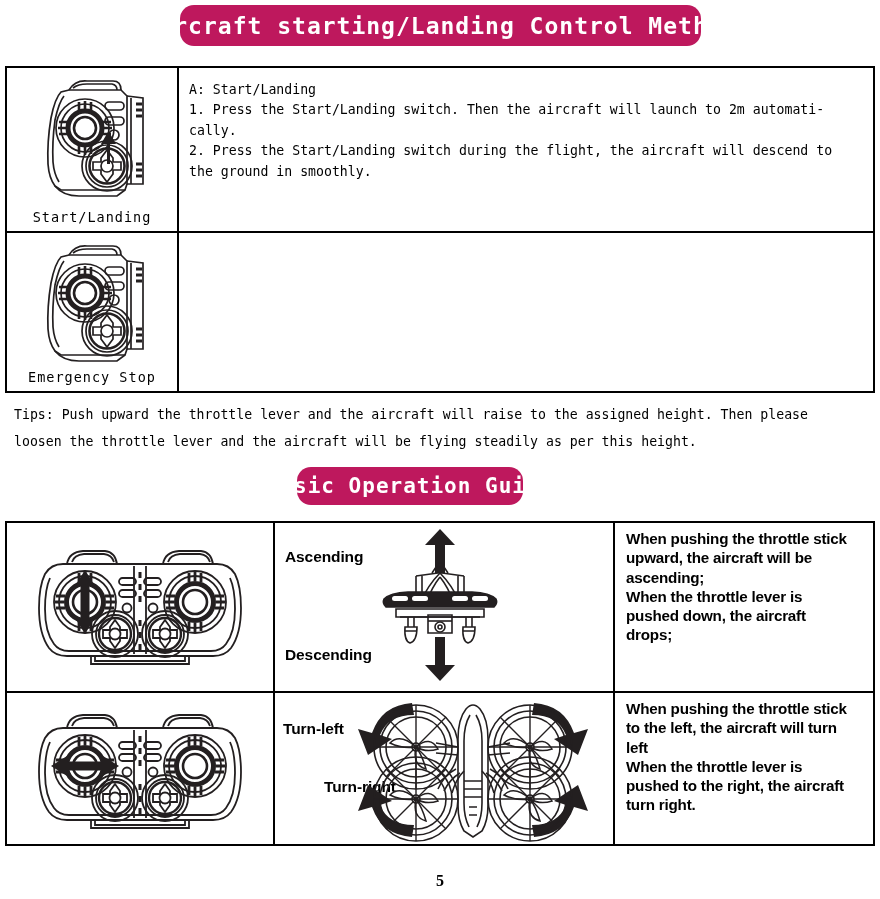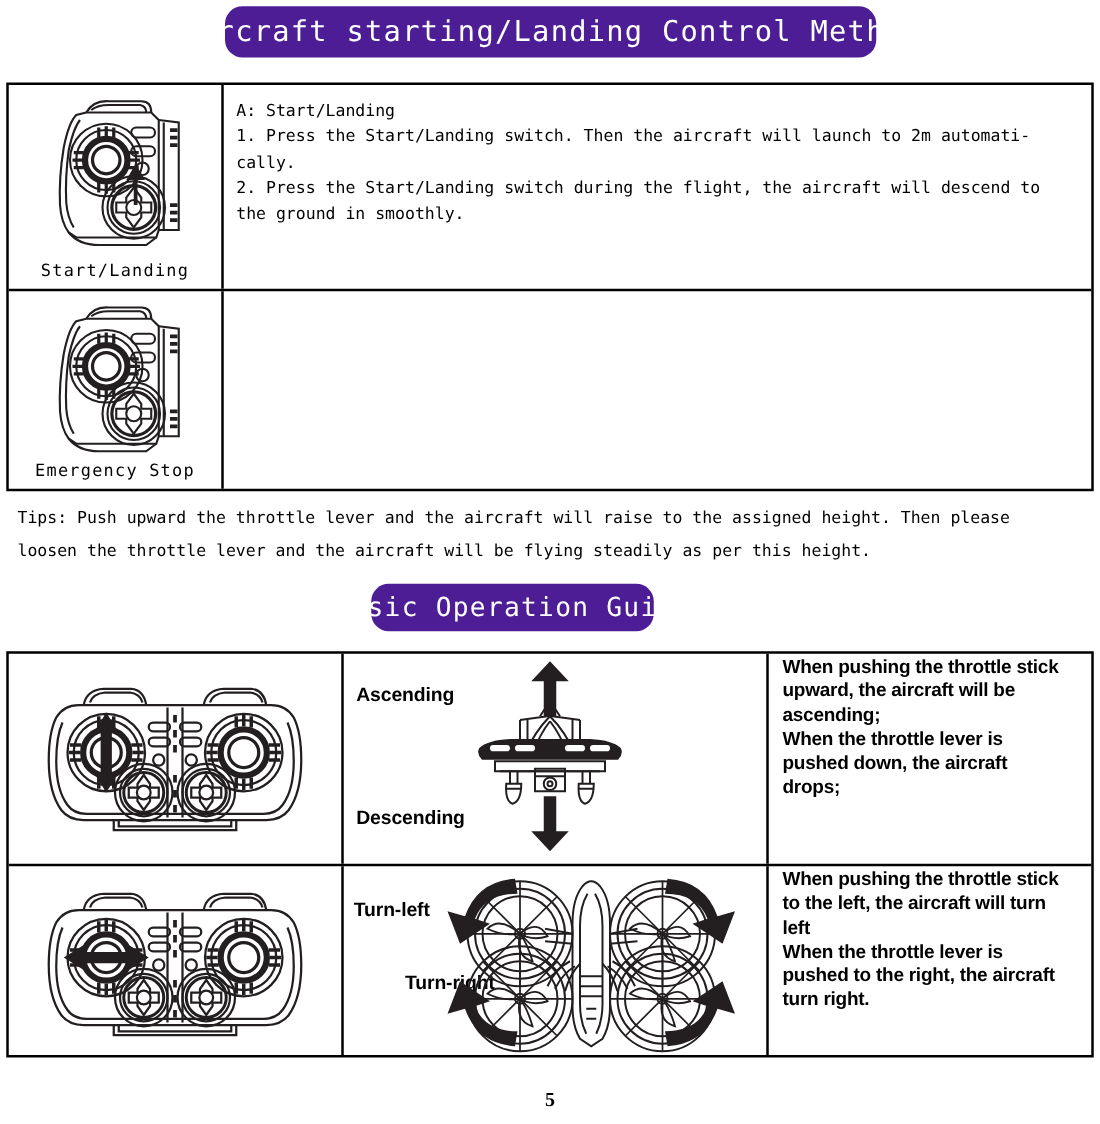--- a/index.html
+++ b/index.html
@@ -12,25 +12,25 @@
     height: 899px;
     position: relative;
     font-family: "DejaVu Sans Mono", monospace;
     color: #000;
     overflow: hidden;
   }
 
   
   .banner {
     position: absolute;
-    background: #4c1d95;
+    background: #be185d;
     color: #ffffff;
     border-radius: 14px;
     font-family: "DejaVu Sans Mono", monospace;
-    font-weight: 400;
+    font-weight: 700;
     display: flex;
     align-items: center;
     justify-content: center;
     letter-spacing: 1px;
     white-space: nowrap;
   }
   #banner-main {
     left: 180px; top: 5px;
     width: 521px; height: 41px;
     font-size: 23px;
@@ -130,21 +130,21 @@
   }
   .cell-diagram {
     width: 340px;
     border-right: 2px solid #000;
     box-sizing: border-box;
     position: relative;
   }
   .cell-desc {
     flex: 1;
     box-sizing: border-box;
-    padding: 1px 6px 0 11px;
+    padding: 6px 6px 0 11px;
   }
   .sans-bold {
     font-family: "Liberation Sans", sans-serif;
     font-weight: bold;
     font-size: 15.2px;
     line-height: 19.3px;
     white-space: pre-wrap;
     letter-spacing: -0.2px;
   }
   .diag-label {

